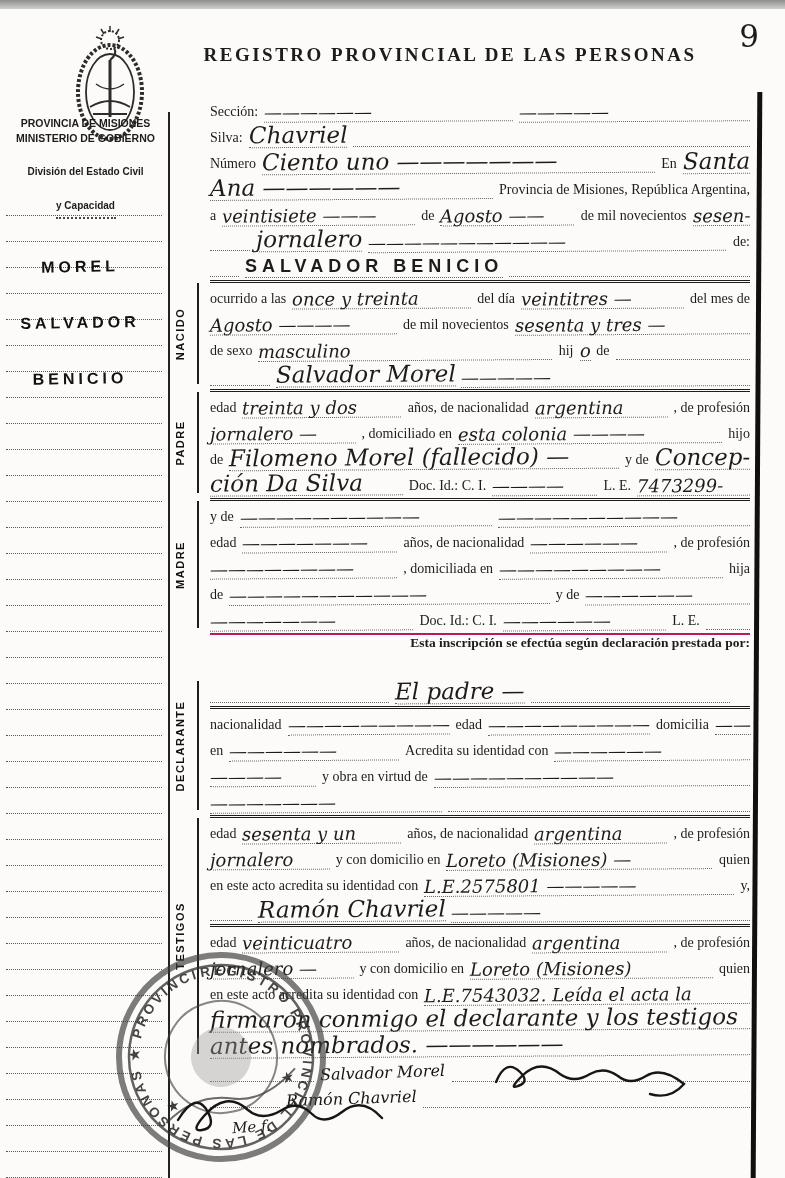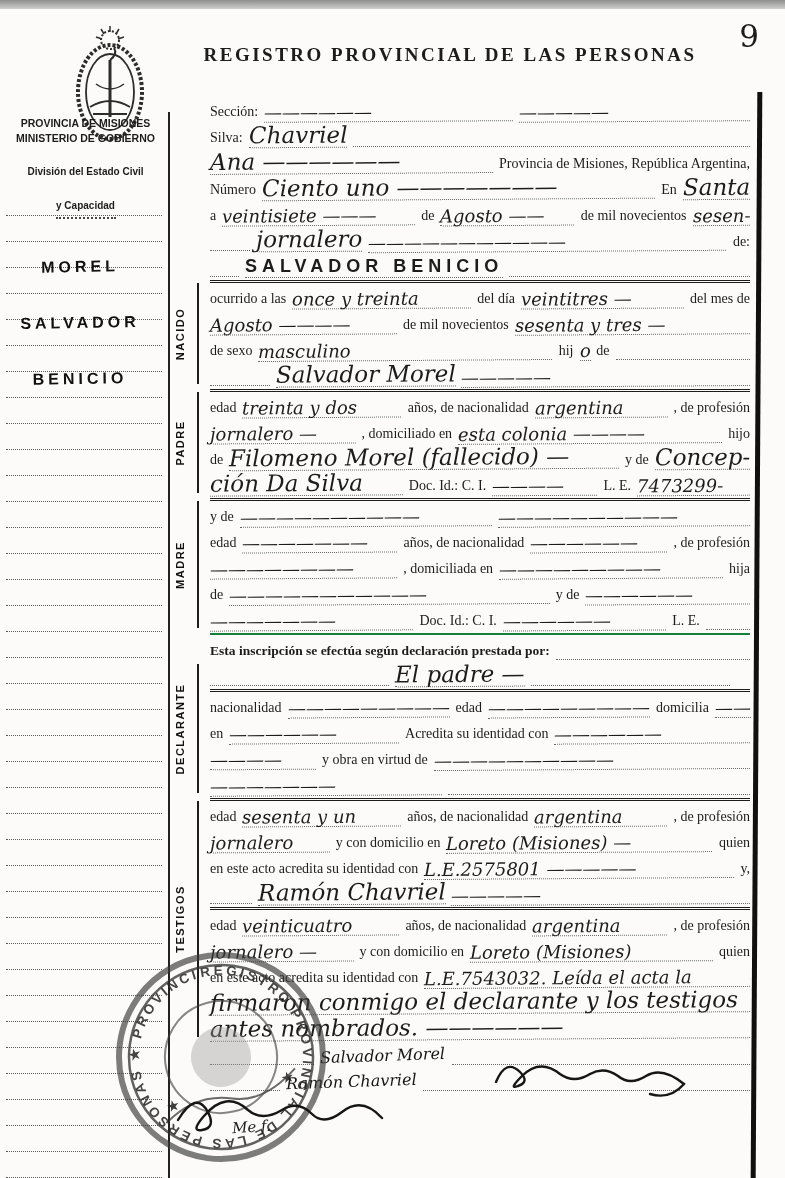--- a/index.html
+++ b/index.html
@@ -35,21 +35,21 @@
   .seg-bold{font-weight:bold;font-size:13.5px;}
   .seg-h{font-family:"DejaVu Serif",serif;font-style:italic;font-size:18px;
     white-space:nowrap;border-bottom:1.5px dotted #666;line-height:1;
     padding-bottom:0;margin-bottom:-1px;transform:rotate(-.4deg);}
   .seg-big{font-size:23px;}
   .seg-hc{font-family:"Liberation Sans",sans-serif;font-weight:600;font-size:18px;
     letter-spacing:5px;border-bottom:1.5px dotted #666;margin-bottom:-1px;white-space:nowrap;}
   .seg-b{border-bottom:1.5px dotted #666;align-self:flex-end;height:18px;}
   .seg-sig{font-family:"DejaVu Serif",serif;font-style:italic;font-size:16px;
     white-space:nowrap;transform:rotate(-2deg);color:#151515;}
-  .rt{border-top:2px solid #15803d;margin-top:2px;}
+  .rt{border-top:2px solid #be185d;margin-top:2px;flex-direction:column;}
   .rdt{border-top:3px double #1d1d1d;margin-top:2px;}
   
   .section{position:relative;margin-left:0;}
   .section::before{content:"";position:absolute;left:-13px;top:3px;bottom:3px;
     border-left:2.5px solid #1d1d1d;}
   .vlabel{position:absolute;left:-36px;top:50%;
     transform:translateY(-50%) rotate(180deg);writing-mode:vertical-rl;
     font-family:"Liberation Sans",sans-serif;font-weight:bold;font-size:11px;
     letter-spacing:1.5px;color:#111;}
   
@@ -149,28 +149,28 @@
         <span class="seg-l">Sección:</span>
         <span class="seg-h" style="flex-grow: 0.5;">——————</span>
         <span class="seg-h" style="flex-grow: 0.5;">—————</span>
       </div>
       <div class="line">
         <span class="seg-l">Silva:</span>
         <span class="seg-h seg-big">Chavriel</span>
         <span class="seg-b" style="flex-grow: 1;"></span>
       </div>
       <div class="line">
-        <span class="seg-h seg-big" style="flex-grow: 1;">Ana ——————</span>
-        <span class="seg-l">Provincia de Misiones, República Argentina,</span>
-      </div>
-      <div class="line">
         <span class="seg-l">Número</span>
         <span class="seg-h seg-big" style="flex-grow: 1;">Ciento uno ———————</span>
         <span class="seg-l">En</span>
         <span class="seg-h seg-big">Santa</span>
+      </div>
+      <div class="line">
+        <span class="seg-h seg-big" style="flex-grow: 1;">Ana ——————</span>
+        <span class="seg-l">Provincia de Misiones, República Argentina,</span>
       </div>
       <div class="line">
         <span class="seg-l">a</span>
         <span class="seg-h" style="flex-grow: 0.9;">veintisiete ———</span>
         <span class="seg-l">de</span>
         <span class="seg-h" style="flex-grow: 0.7;">Agosto ——</span>
         <span class="seg-l">de mil novecientos</span>
         <span class="seg-h">sesen-</span>
       </div>
       <div class="line">

